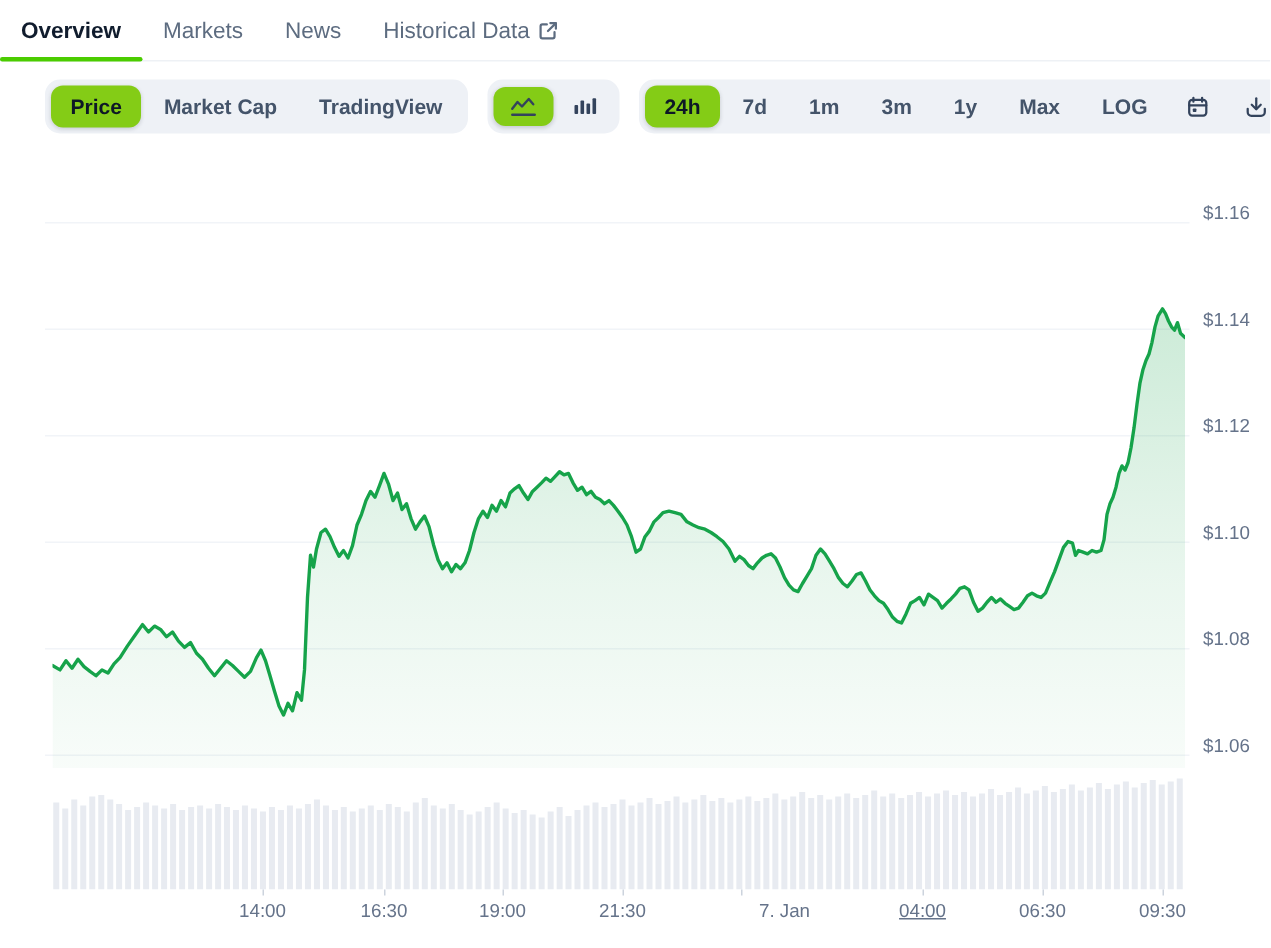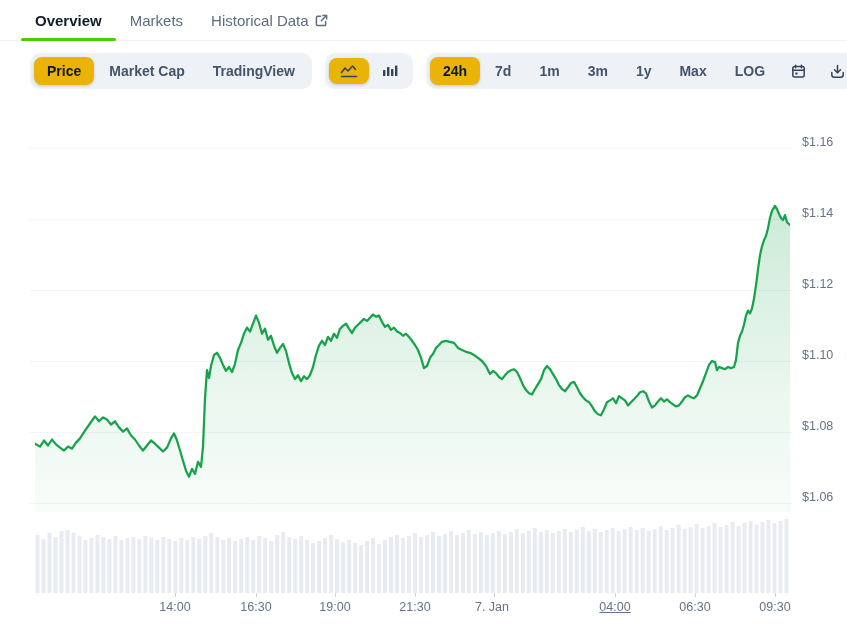--- a/index.html
+++ b/index.html
@@ -1,35 +1,35 @@
 <!DOCTYPE html>
 <html><head>
 <meta charset="utf-8">
 <style>
   html,body{margin:0;padding:0;background:#fff;}
   #stage{position:relative;width:847px;height:632px;background:#fff;overflow:hidden;
          font-family:"Liberation Sans",sans-serif;-webkit-font-smoothing:antialiased;}
 
   
   #tabbar{position:absolute;top:0;left:0;right:0;height:40px;border-bottom:1px solid #eef1f5;
-          display:flex;align-items:stretch;padding-left:21px;}
+          display:flex;align-items:stretch;}
   .tab{position:relative;display:flex;align-items:center;gap:6px;padding:0 14px;
        font-size:15px;font-weight:500;color:#5d6c80;cursor:pointer;white-space:nowrap;}
   .tab.active{color:#101c2d;font-weight:700;}
   .tab.active::after{content:"";position:absolute;left:0;right:0;bottom:-1px;height:3px;
        background:#4bcc00;border-radius:3px;}
   .tab svg{display:block;}
 
   
   #toolbar{position:absolute;top:53px;left:30px;right:2px;display:flex;gap:13px;}
   .seg{display:flex;align-items:center;background:#eef1f6;border-radius:10px;padding:4px;gap:2px;}
   .seg-btn{border:0;background:transparent;border-radius:8px;padding:7px 13px;font-family:inherit;
        font-size:14px;font-weight:600;color:#44546a;line-height:1;cursor:pointer;white-space:nowrap;
        display:flex;align-items:center;justify-content:center;}
-  .seg-btn.active{background:#eab308;color:#0d1826;font-weight:700;box-shadow:0 1px 3px rgba(16,24,40,.18);}
+  .seg-btn.active{background:#84cc16;color:#0d1826;font-weight:700;box-shadow:0 1px 3px rgba(16,24,40,.18);}
   .seg-btn.icon-btn{padding:6px 11px;}
   .seg-btn svg{display:block;}
   #range-group{flex:1;}
   #range-spacer{margin-left:auto;}
 
   
   .gridline{position:absolute;height:1px;background:#f1f4f8;left:30px;width:763px;}
   .ylabel{position:absolute;left:802px;font-size:12.5px;color:#65738a;line-height:14px;}
   .xlabel{position:absolute;top:600px;font-size:12.5px;color:#65738a;transform:translateX(-50%);white-space:nowrap;}
   .xtick{position:absolute;top:593px;width:1px;height:4px;background:#ccd3dd;}
@@ -43,20 +43,23 @@
 </head>
 <body>
 
 <div id="stage">
   <nav id="tabbar">
       <div class="tab active">
         <span>Overview</span>
       </div>
       <div class="tab">
         <span>Markets</span>
+      </div>
+      <div class="tab">
+        <span>News</span>
       </div>
       <div class="tab">
         <span>Historical Data</span>
         <span style="display: flex;">
           <svg width="13" height="13" viewBox="0 0 14 14" fill="none" stroke="#5d6c80" stroke-width="1.6" stroke-linecap="round" stroke-linejoin="round">
             <path d="M11.5 8v3.2c0 .7-.6 1.3-1.3 1.3H2.8c-.7 0-1.3-.6-1.3-1.3V3.8c0-.7.6-1.3 1.3-1.3H6"></path>
             <path d="M8.5 1.5h4v4"></path>
             <path d="M12.3 1.7 6.8 7.2"></path>
           </svg>
         </span>
@@ -273,21 +276,21 @@
   <div id="xaxis-layer">
       <div class="xtick" style="left: 175px;"></div>
       <div class="xlabel" style="left: 175px;">14:00</div>
       <div class="xtick" style="left: 256px;"></div>
       <div class="xlabel" style="left: 256px;">16:30</div>
       <div class="xtick" style="left: 335px;"></div>
       <div class="xlabel" style="left: 335px;">19:00</div>
       <div class="xtick" style="left: 415px;"></div>
       <div class="xlabel" style="left: 415px;">21:30</div>
       <div class="xtick" style="left: 494px;"></div>
-      <div class="xlabel" style="left: 492px;">7. Jan</div>
+      <div class="xlabel" style="left: 523px;">7. Jan</div>
       <div class="xtick" style="left: 615px;"></div>
       <div class="xlabel" style="left: 615px; text-decoration: underline;">04:00</div>
       <div class="xtick" style="left: 695px;"></div>
       <div class="xlabel" style="left: 695px;">06:30</div>
       <div class="xtick" style="left: 775px;"></div>
       <div class="xlabel" style="left: 775px;">09:30</div>
     </div>
 </div>
 
 </body></html>

